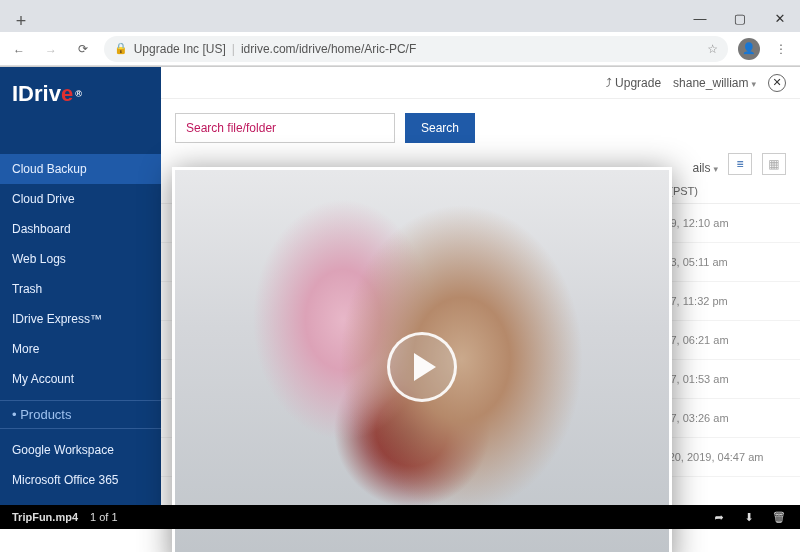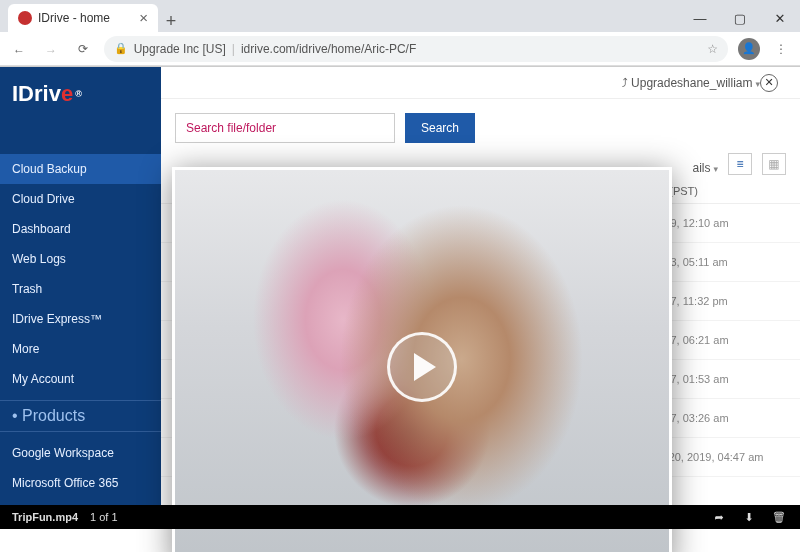--- a/index.html
+++ b/index.html
@@ -23,25 +23,25 @@
 
   
   .app { display:flex; height:462px; position:relative; background:#fff; }
   .sidebar { width:161px; background:#0d3c78; color:#cfe0f5; display:flex; flex-direction:column; font-size:12px; }
   .logo { padding:14px 12px 18px; }
   .logo-text { font-size:22px; font-weight:bold; color:#fff; display:flex; align-items:center; }
   .logo-text .e { color:#e03030; position:relative; }
   .logo-reg { font-size:9px; vertical-align:top; color:#fff; margin-left:2px; }
   .navitem { padding:8px 12px; cursor:pointer; font-size:12px; color:#e5efff; }
   .navitem.active { background:#1f5aa8;margin-top:29px; }
-  .navitem.sep { border-top:1px solid #2f5b96; border-bottom:1px solid #2f5b96; margin:6px 0; padding:6px 12px; color:#9ec1ee; font-size:16px; }
+  .navitem.sep { border-top:1px solid #2f5b96; border-bottom:1px solid #2f5b96; margin:6px 0; padding:6px 12px; color:#9ec1ee; font-size:13px; }
   .navitem.sep::before { content:"• "; color:#9ec1ee; }
 
   .main { flex:1; display:flex; flex-direction:column; }
-  .topstrip { height:32px; display:flex; align-items:center; justify-content:flex-end; padding:0 22px; color:#555; font-size:12px; border-bottom:1px solid #eee; }
+  .topstrip { height:32px; display:flex; align-items:center; justify-content:flex-end; gap:12px; padding:0 14px; color:#555; font-size:12px; border-bottom:1px solid #eee; }
   .closeball { width:18px; height:18px; border-radius:50%; border:1px solid #666; display:flex; align-items:center; justify-content:center; font-size:11px; color:#333; cursor:pointer; background:#fff; }
 
   .searchrow { display:flex; align-items:center; gap:10px; padding:14px 14px 6px; }
   .searchbox { width:220px; height:30px; border:1px solid #ccc; padding:0 10px; font-size:12px; color:#be185d; display:flex; align-items:center; }
   .searchbtn { background:#1f5aa8; color:#fff; padding:8px 16px; border:none; font-size:12px; cursor:pointer; }
 
   .controlsrow { display:flex; justify-content:flex-end; gap:10px; padding:4px 14px; align-items:flex-end; color:#555; font-size:12px; }
   .viewbtn { width:24px; height:22px; border:1px solid #ccc; display:flex; align-items:center; justify-content:center; cursor:pointer; color:#1f5aa8; }
   .viewbtn.grid { color:#aaa; }
 
@@ -74,25 +74,20 @@
   .playbtn { position:absolute; left:50%; top:50%; width:70px; height:70px; margin:-35px 0 0 -35px; border-radius:50%; border:3px solid rgba(255,255,255,0.9); display:flex; align-items:center; justify-content:center; background:rgba(200,200,200,0.25); cursor:pointer; }
   .playbtn .tri { width:0; height:0; border-left:22px solid rgba(255,255,255,0.95); border-top:14px solid transparent; border-bottom:14px solid transparent; margin-left:6px; }
 
   .chev::before { content:"▾"; font-size:9px; margin-left:3px; color:#888; }
 </style>
 </head>
 <body>
 
 <div class="chrome">
   <div class="tabbar">
-    <div class="tab">
-      <span class="fav"></span>
-      <span>IDrive - home</span>
-      <span class="close">×</span>
-    </div>
     <div class="newtab">+</div>
     <div class="winctrls">
       <div>—</div>
       <div>▢</div>
       <div>✕</div>
     </div>
   </div>
   <div class="addrbar">
     <div class="navbtn">←</div>
     <div class="navbtn" style="color:#bbb">→</div>

